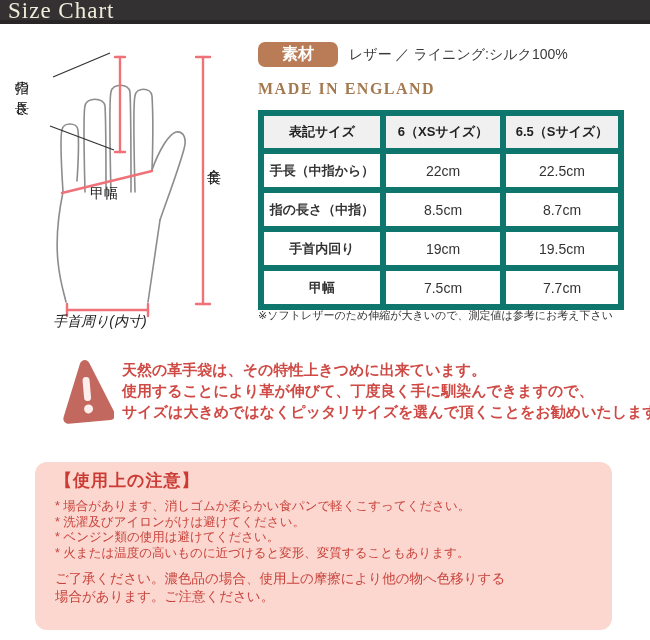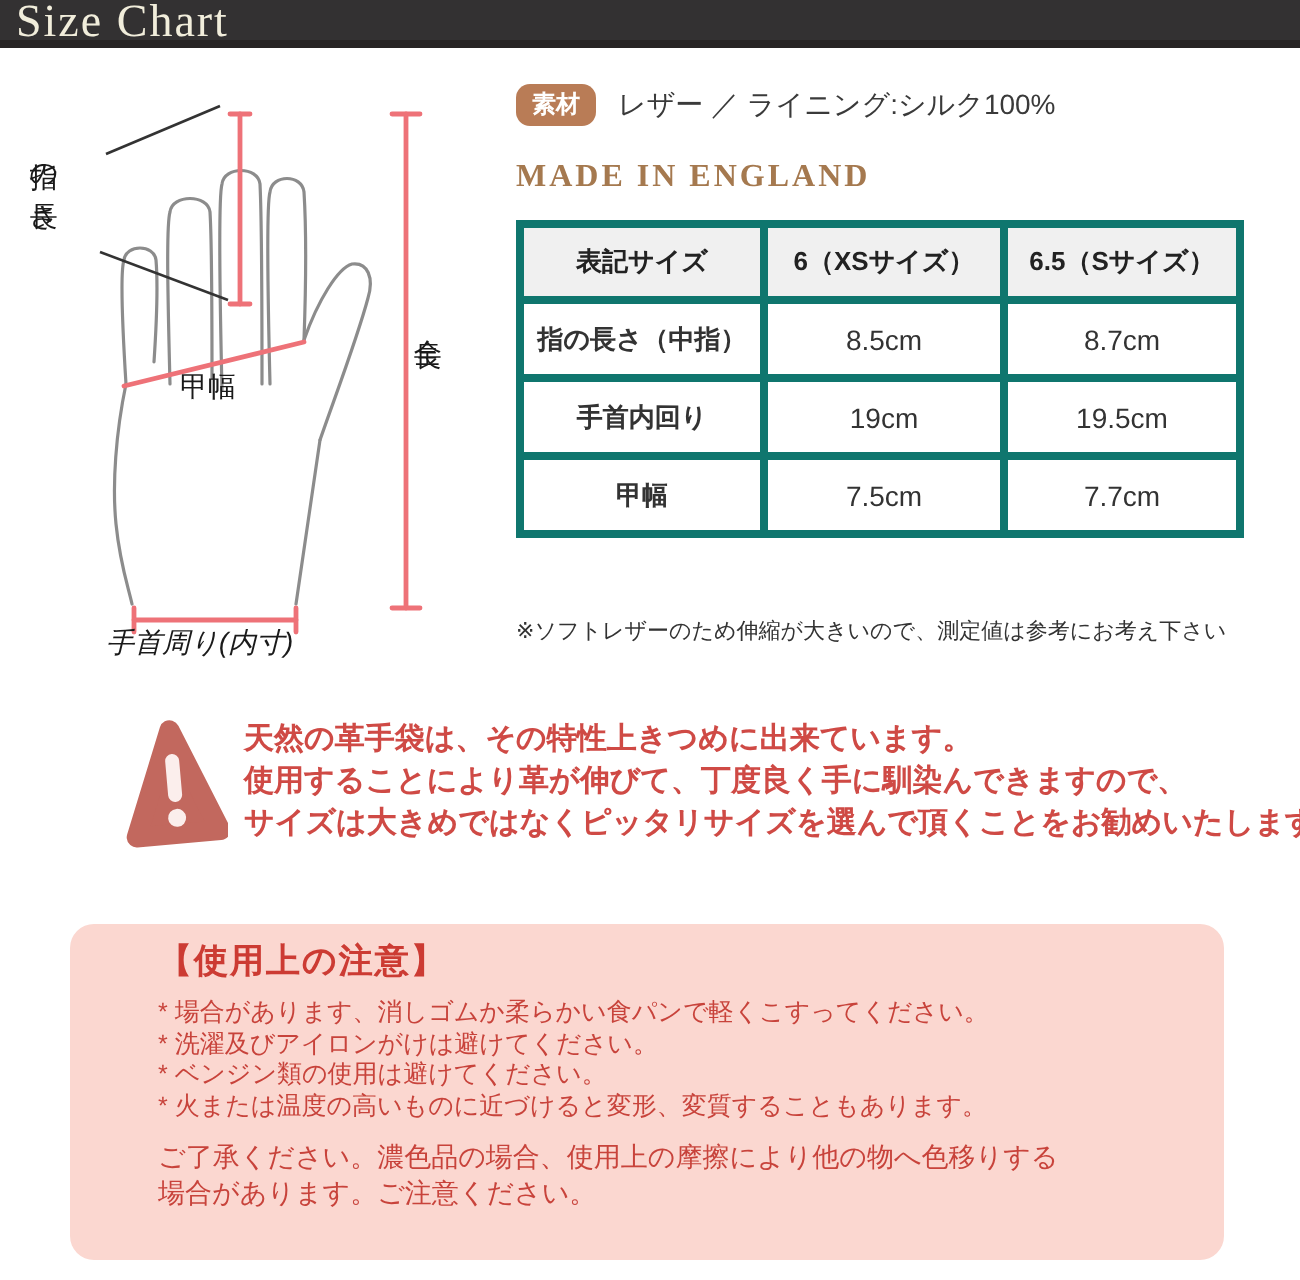--- a/index.html
+++ b/index.html
@@ -20,52 +20,52 @@
     font-size:23px; color:#f1eddb; letter-spacing:1px;
   }
   
   .glove-diagram { position:absolute; left:0; top:40px; width:255px; height:320px; }
   .glove-diagram svg { position:absolute; left:0; top:0; }
   .dg-label { position:absolute; color:#1a1a1a; font-size:14px; line-height:1.1; white-space:nowrap; }
   .vertical { writing-mode:vertical-rl; text-orientation:upright; letter-spacing:2px; }
   
   .material-row { position:absolute; left:258px; top:42px; display:flex; align-items:center; }
   .material-badge {
-    background:#b97c56; color:#fff; font-size:12px; font-weight:bold;
-    padding:2px 8px; border-radius:7px; margin-right:11px;
+    background:#b97c56; color:#fff; font-size:16px; font-weight:bold;
+    padding:2px 24px; border-radius:7px; margin-right:11px;
   }
   .material-value { font-size:14px; color:#3a3a3a; }
   
   .origin {
     position:absolute; left:258px; top:80px;
     font-family:"Liberation Serif","DejaVu Serif",serif;
     font-size:16px; font-weight:bold; color:#a5794f; letter-spacing:1.5px;
   }
   
   .size-table { position:absolute; left:258px; top:110px; border-collapse:collapse; }
   .size-table th, .size-table td {
-    border:4px solid #0f766e; text-align:center; vertical-align:middle;
+    border:6px solid #0f766e; text-align:center; vertical-align:middle;
     background:#fff; padding:0 4px;
   }
   .size-table th {
     background:#f0f0f0; font-size:13px; font-weight:bold; color:#222;
     height:38px; border-bottom-width:3px;
   }
   .size-table td { font-size:14px; color:#333; height:39px; }
   .size-table td.rowlabel { font-weight:bold; font-size:13px; }
   .col-label { width:122px; } .col-xs { width:120px; } .col-s { width:118px; }
   .table-note { position:absolute; left:258px; top:308px; font-size:11px; color:#333; }
   
   .warning-icon { position:absolute; left:60px; top:356px; }
   .warning-text { position:absolute; left:122px; top:359px; width:525px;font-weight:bold; }
   .warning-text div { font-size:15px; line-height:21px; color:#cf4a45; white-space:nowrap; }
   
   .care-box {
     position:absolute; left:35px; top:462px; width:577px; height:168px;
-    background:#fbd7d0; border-radius:12px; padding:7px 10px 0 44px;
+    background:#fbd7d0; border-radius:12px; padding:7px 10px 0 20px;
   }
   .care-title { font-size:17px; font-weight:bold; color:#cc3b33; letter-spacing:1px; margin-bottom:7px; }
   .care-item { font-size:12.5px; line-height:15.5px; color:#c8433b; white-space:nowrap; }
   .care-paragraph { margin-top:9px; }
   .care-paragraph div { font-size:13.5px; line-height:18px; color:#c8433b; white-space:nowrap; }
 </style>
 </head>
 <body>
 
 <div id="page">
@@ -125,20 +125,25 @@
   <div class="origin">MADE IN ENGLAND</div>
 
   <table class="size-table">
     <tbody>
         <tr>
       <th class="col-label">表記サイズ</th>
       <th class="col-xs">6（XSサイズ）</th>
       <th class="col-s">6.5（Sサイズ）</th>
     </tr>
     <tr>
+      <td class="rowlabel">手長（中指から）</td>
+      <td>22cm</td>
+      <td>22.5cm</td>
+    </tr>
+    <tr>
       <td class="rowlabel">指の長さ（中指）</td>
       <td>8.5cm</td>
       <td>8.7cm</td>
     </tr>
     <tr>
       <td class="rowlabel">手首内回り</td>
       <td>19cm</td>
       <td>19.5cm</td>
     </tr>
     <tr>

